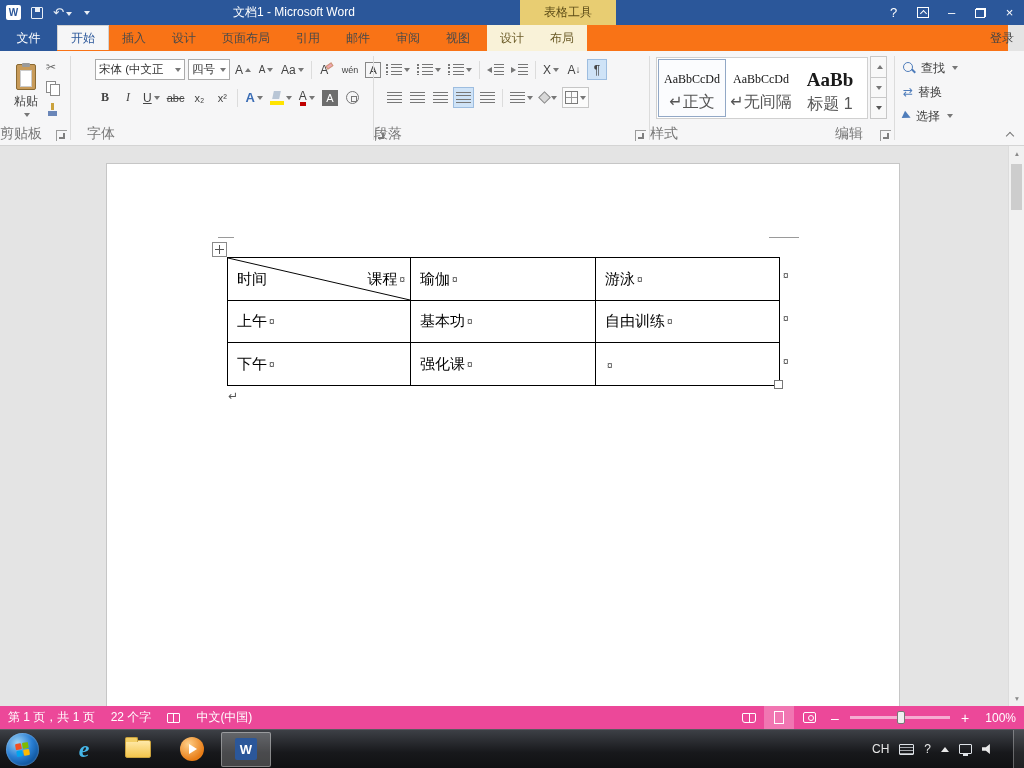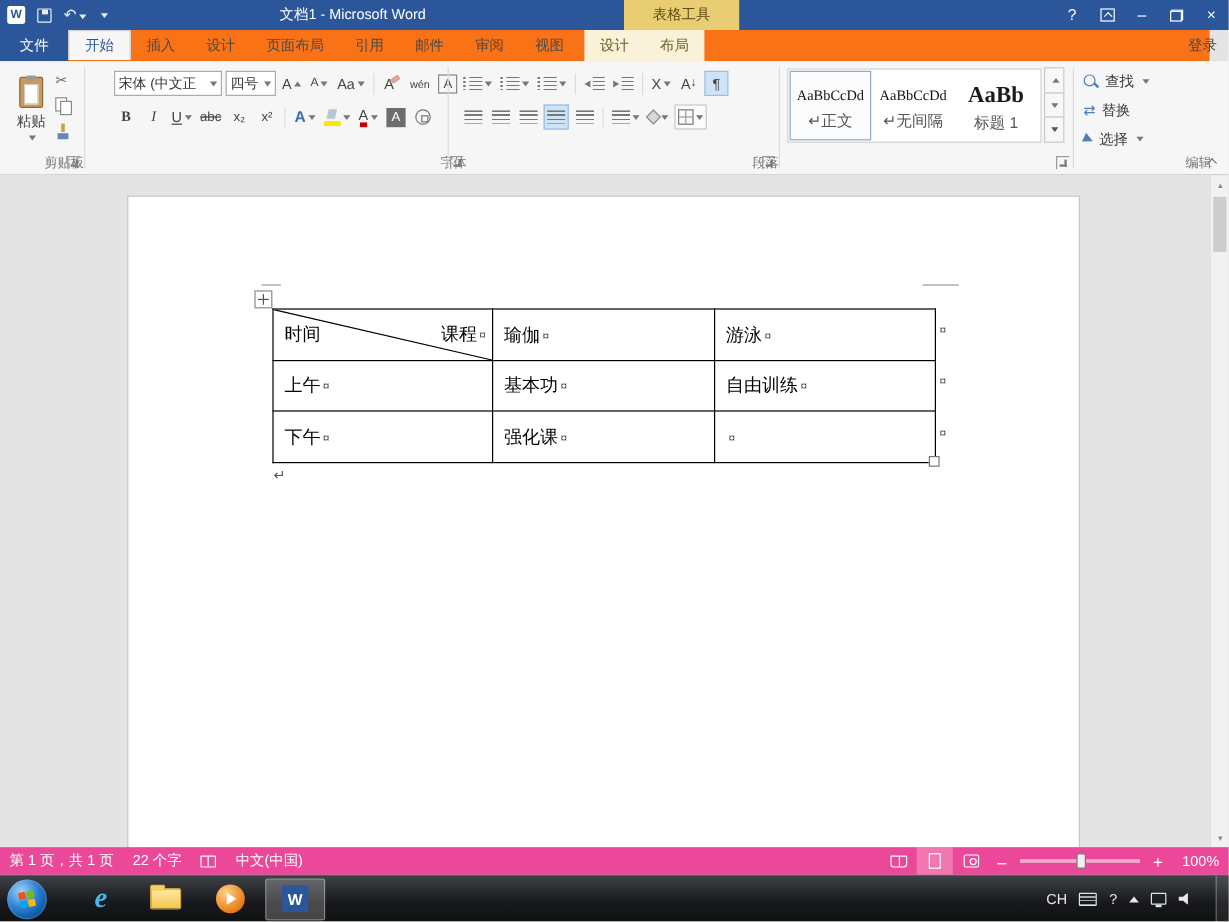--- a/index.html
+++ b/index.html
@@ -32,21 +32,21 @@
   .tab{padding:0 13px;line-height:26px;font-size:12px;color:#4a4a4a;white-space:nowrap}
   .tab.active{background:#f6f6f7;border:1px solid #d2d2d2;border-bottom:none;color:#2b579a;line-height:24px}
   .ctxtabs{display:flex;background:#f9f2d8;height:26px;margin-left:4px}
   .ctxtabs .tab{color:#6b5b27}
   .signin{position:absolute;right:10px;top:25px;line-height:26px;font-size:12px;color:#444}
 
   
   .ribbon{position:absolute;top:51px;left:0;right:0;height:95px;background:#f6f6f7;border-bottom:1px solid #d4d4d4}
   .gsep{position:absolute;top:5px;bottom:5px;width:1px;background:#dcdcdc}
   .group{position:absolute;top:0;bottom:0}
-  .glabel{position:absolute;bottom:2px;left:0;right:0;text-align:right;font-size:11px;color:#777}
+  .glabel{position:absolute;bottom:2px;left:0;right:0;text-align:left;font-size:14px;color:#777}
   .launch{position:absolute;right:3px;bottom:4px;width:11px;height:11px;border-left:1px solid #9b9b9b;border-top:1px solid #9b9b9b}
   .launch::after{content:"";position:absolute;right:2px;bottom:2px;width:4px;height:4px;border-right:2px solid #7e7e7e;border-bottom:2px solid #7e7e7e}
   .frow{position:absolute;display:flex;align-items:center;gap:3px}
   .rbtn{height:21px;min-width:20px;padding:0 2px;display:flex;align-items:center;justify-content:center;font-size:12px;color:#444}
   .rbtn.on{background:#cfe3f7;border:1px solid #9dbde0}
   .vsep{width:1px;height:18px;background:#dcdcdc;margin:0 2px}
   .combo{height:21px;background:#fff;border:1px solid #ababab;display:flex;align-items:center;padding:0 3px;font-size:11.5px;color:#333;overflow:hidden;white-space:nowrap}
   
   .paste{position:absolute;left:7px;top:6px;width:38px;height:66px;display:flex;flex-direction:column;align-items:center;justify-content:center;gap:3px;color:#444}
   .clipico{width:20px;height:26px;background:#c89b5a;border:1px solid #8a6a33;border-radius:2px;position:relative}
@@ -89,21 +89,21 @@
     linear-gradient(#9a9a9a,#9a9a9a) center/100% 1px no-repeat,
     linear-gradient(#9a9a9a,#9a9a9a) center/1px 100% no-repeat}
   .bucket{display:inline-block;width:9px;height:9px;background:#d8d8d8;border:1px solid #8a8a8a;transform:rotate(45deg)}
   .pilc{font-size:12px;color:#444}
   
   .gal{position:absolute;left:6px;top:6px;width:212px;height:62px;background:#fff;border:1px solid #d0d0d0;display:flex}
   .card{width:68px;height:58px;margin:1px 0 0 1px;text-align:center;padding-top:9px;border:1px solid transparent}
   .card.sel{border-color:#92a8c6;background:#fbfcfe}
   .prev{font-family:"Liberation Serif","DejaVu Serif",serif;font-size:12px;color:#111;line-height:20px}
   .prev.h1{font-size:19px;font-weight:bold;color:#1a1a1a;line-height:22px}
-  .sname{font-size:13px;color:#555;margin-top:3px}
+  .sname{font-size:16px;color:#555;margin-top:3px}
   .galscroll{position:absolute;left:220px;top:6px;width:17px;height:62px;display:flex;flex-direction:column}
   .gbtn{flex:1;border:1px solid #c8c8c8;background:#f8f8f8;display:flex;align-items:center;justify-content:center;margin-top:-1px}
   
   .edrow{position:absolute;left:8px;height:20px;display:flex;align-items:center;gap:5px;color:#3b3b3b;font-size:12px}
   .mag{position:relative;width:13px;height:13px}
   .mag::before{content:"";position:absolute;left:0;top:0;width:8px;height:8px;border:1.5px solid #4f7dbb;border-radius:50%}
   .mag::after{content:"";position:absolute;left:8px;top:8px;width:5px;height:2px;background:#4f7dbb;transform:rotate(45deg)}
   .swap{color:#4f7dbb;font-size:12px}
   .ptr{width:0;height:0;border-left:8px solid #4f7dbb;border-top:4px solid transparent;border-bottom:4px solid transparent;transform:rotate(25deg)}
   .collapse{position:absolute;right:10px;bottom:7px;width:8px;height:8px}
@@ -391,20 +391,21 @@
         <div class="gbtn">
             <span class="car" style="border-top:none;border-bottom:4px solid #777"></span>
           </div>
         <div class="gbtn">
             <span class="car" style="margin:0"></span>
           </div>
         <div class="gbtn">
             <span class="car" style="margin:0;border-top-color:#555"></span>
           </div>
       </div>
+      <div class="glabel">样式</div>
       <div class="launch"></div>
     </div>
     <div class="gsep" style="left:894px"></div>
 
     <div class="group" style="left:895px;width:115px">
       <div class="edrow" style="top:7px">
         <span class="mag"></span>
         <span>查找</span>
         <span class="car"></span>
       </div>

